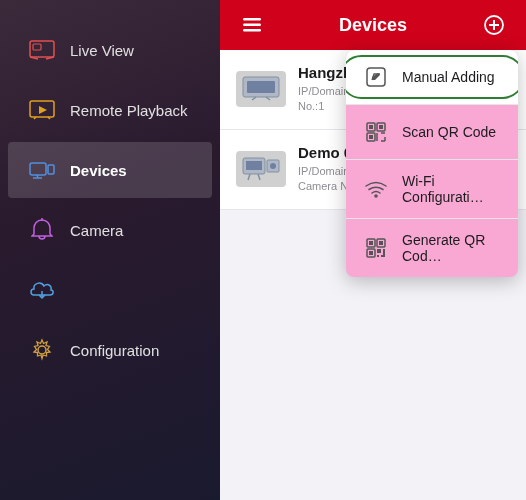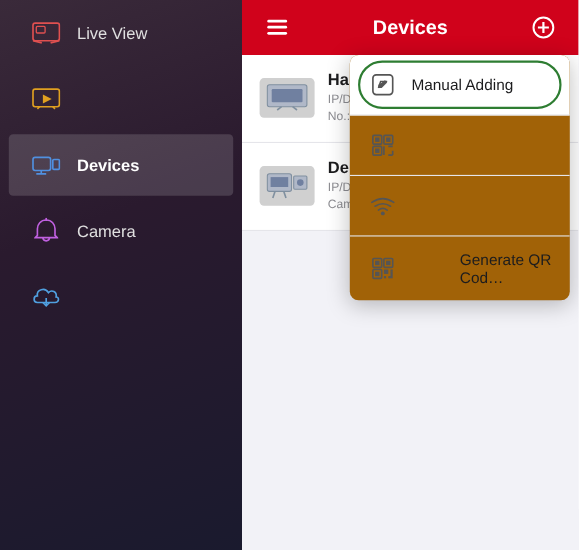--- a/index.html
+++ b/index.html
@@ -11,20 +11,21 @@
       display: flex;
     }
 
     
     .sidebar {
       width: 220px;
       height: 500px;
       background: linear-gradient(160deg, #3a2a3a 0%, #2a1a2e 40%, #1a1a2e 100%);
       display: flex;
       flex-direction: column;
+      padding-top: 20px;
       flex-shrink: 0;
     }
 
     .sidebar-item {
       display: flex;
       align-items: center;
       padding: 14px 20px;
       cursor: pointer;
       border-radius: 4px;
       margin: 2px 8px;
@@ -141,40 +142,39 @@
       left: 0;
       right: 0;
       bottom: 0;
       z-index: 10;
     }
 
     .dropdown-menu {
       position: absolute;
       top: 50px;
       right: 8px;
-      width: 200px;
-      background: #a16207;
+      width: 172px;
+      background: #f9a8d4;
       border-radius: 8px;
       box-shadow: 0 4px 20px rgba(0,0,0,0.25);
       overflow: hidden;
       z-index: 20;
     }
 
     .menu-item {
       display: flex;
       align-items: center;
       padding: 13px 16px;
       border-bottom: 1px solid #e5e5ea;
       cursor: pointer;
       position: relative;
     }
 
     .menu-item:last-child {
       border-bottom: none;
-      gap: 44px;
     }
 
     .menu-item.highlighted {
       background: #fff;
     }
 
     .menu-icon {
       width: 28px;
       height: 28px;
       margin-right: 12px;
@@ -227,20 +227,21 @@
 
   <div class="sidebar-item">
     <span class="sidebar-icon">
       <svg width="26" height="20" viewBox="0 0 26 20">
         <rect x="1" y="1" width="24" height="16" rx="2" fill="none" stroke="#e0a020" stroke-width="1.5"></rect>
         <polygon points="10,6 18,10 10,14" fill="#e0a020"></polygon>
         <line x1="7" y1="17" x2="5" y2="19" stroke="#e0a020" stroke-width="1.5"></line>
         <line x1="19" y1="17" x2="21" y2="19" stroke="#e0a020" stroke-width="1.5"></line>
       </svg>
     </span>
+    <span class="sidebar-label">Remote Playback</span>
   </div>
 
   <div class="sidebar-item active">
     <span class="sidebar-icon">
       <svg width="26" height="20" viewBox="0 0 26 20">
         <rect x="1" y="3" width="16" height="12" rx="2" fill="none" stroke="#5090e0" stroke-width="1.5"></rect>
         <rect x="19" y="5" width="6" height="9" rx="1" fill="none" stroke="#5090e0" stroke-width="1.5"></rect>
         <line x1="4" y1="18" x2="13" y2="18" stroke="#5090e0" stroke-width="1.5"></line>
         <line x1="8.5" y1="15" x2="8.5" y2="18" stroke="#5090e0" stroke-width="1.5"></line>
       </svg>
@@ -263,20 +264,29 @@
   <div class="sidebar-item">
     <span class="sidebar-icon">
       <svg width="28" height="22" viewBox="0 0 28 22">
         <path d="M6 16 C2 16 2 10 6 10 C5 4 13 2 16 7 C19 4 24 6 23 11 C26 11 26 16 22 16Z" fill="none" stroke="#50a0e0" stroke-width="1.5"></path>
         <line x1="14" y1="12" x2="14" y2="19" stroke="#50a0e0" stroke-width="1.5"></line>
         <polyline points="11,16 14,19 17,16" fill="none" stroke="#50a0e0" stroke-width="1.5"></polyline>
       </svg>
     </span>
   </div>
 
+  <div class="sidebar-item">
+    <span class="sidebar-icon">
+      <svg width="24" height="24" viewBox="0 0 24 24">
+        <circle cx="12" cy="12" r="4" fill="none" stroke="#d0a040" stroke-width="1.5"></circle>
+        <path d="M12 2 L13.5 5.5 L17 4 L16 7.5 L19.5 8.5 L17.5 11.5 L20 14 L16.5 14.5 L16.5 18 L13 17 L12 20.5 L11 17 L7.5 18 L7.5 14.5 L4 14 L6.5 11.5 L4.5 8.5 L8 7.5 L7 4 L10.5 5.5Z" fill="none" stroke="#d0a040" stroke-width="1.3"></path>
+      </svg>
+    </span>
+    <span class="sidebar-label">Configuration</span>
+  </div>
 </div>
 
 <div class="main-panel">
 
   <div class="header">
     <div class="header-btn">
       <svg width="22" height="16" viewBox="0 0 22 16">
         <rect x="2" y="1" width="18" height="2.5" rx="1.2" fill="white"></rect>
         <rect x="2" y="6.5" width="18" height="2.5" rx="1.2" fill="white"></rect>
         <rect x="2" y="12" width="18" height="2.5" rx="1.2" fill="white"></rect>
@@ -349,31 +359,33 @@
             <rect x="12" y="2" width="8" height="8" rx="1" fill="none" stroke="#555" stroke-width="1.5"></rect>
             <rect x="14" y="4" width="4" height="4" fill="#555"></rect>
             <rect x="2" y="12" width="8" height="8" rx="1" fill="none" stroke="#555" stroke-width="1.5"></rect>
             <rect x="4" y="14" width="4" height="4" fill="#555"></rect>
             <line x1="12" y1="12" x2="12" y2="20" stroke="#555" stroke-width="1.5"></line>
             <line x1="16" y1="12" x2="20" y2="12" stroke="#555" stroke-width="1.5"></line>
             <line x1="20" y1="16" x2="20" y2="20" stroke="#555" stroke-width="1.5"></line>
             <line x1="16" y1="20" x2="20" y2="20" stroke="#555" stroke-width="1.5"></line>
           </svg>
         </span>
+        <span class="menu-label">Scan QR Code</span>
       </div>
 
       <div class="menu-item">
         <span class="menu-icon">
           <svg width="22" height="18" viewBox="0 0 22 18">
             <path d="M1 6 Q11 -1 21 6" fill="none" stroke="#555" stroke-width="1.5" stroke-linecap="round"></path>
             <path d="M4 9.5 Q11 5 18 9.5" fill="none" stroke="#555" stroke-width="1.5" stroke-linecap="round"></path>
             <path d="M7 13 Q11 10 15 13" fill="none" stroke="#555" stroke-width="1.5" stroke-linecap="round"></path>
             <circle cx="11" cy="16" r="1.8" fill="#555"></circle>
           </svg>
         </span>
+        <span class="menu-label">Wi-Fi Configurati…</span>
       </div>
 
 
       <div class="menu-item">
         <span class="menu-icon">
           <svg width="22" height="22" viewBox="0 0 22 22">
             <rect x="2" y="2" width="8" height="8" rx="1" fill="none" stroke="#555" stroke-width="1.5"></rect>
             <rect x="4" y="4" width="4" height="4" fill="#555"></rect>
             <rect x="12" y="2" width="8" height="8" rx="1" fill="none" stroke="#555" stroke-width="1.5"></rect>
             <rect x="14" y="4" width="4" height="4" fill="#555"></rect>

